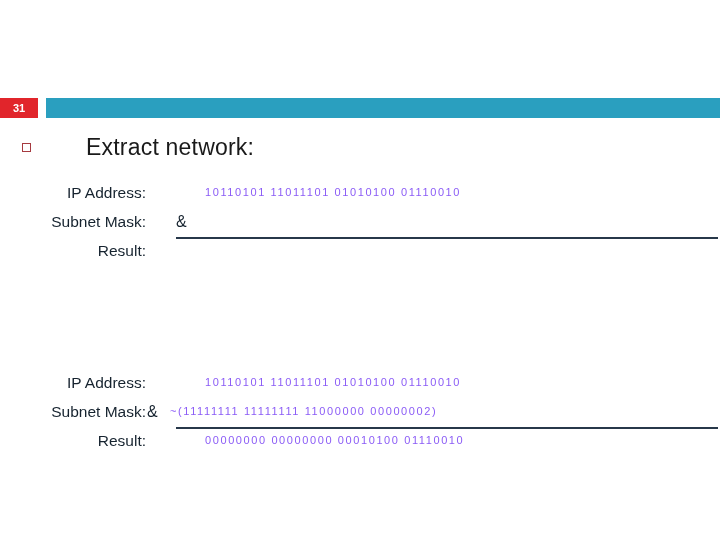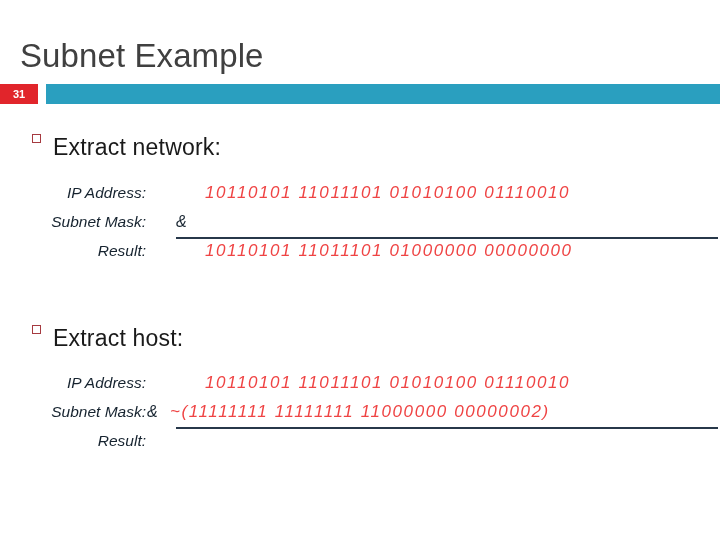--- a/index.html
+++ b/index.html
@@ -35,21 +35,21 @@
     color: #404040;
     font-weight: normal;
     letter-spacing: 0.1px;
     white-space: nowrap;
   }
 
   
   #accent-band {
     position: absolute;
     left: 0;
-    top: 84px;
+    top: 98px;
     width: 660px;
     height: 20px;
   }
   #slide-number-box {
     position: absolute;
     left: 0;
     top: 0;
     width: 38px;
     height: 20px;
     background: #e1252b;
@@ -71,23 +71,25 @@
     left: 46px;
     top: 0;
     width: 674px;
     height: 20px;
     background: #2a9fbf;
   }
 
   
   .bullet-row {
     position: absolute;
-    left: 32px;
+    left: 22px;
     display: flex;
+    align-items: center;
     white-space: nowrap;
+    gap: 43px;
   }
   .bullet-square {
     width: 9px;
     height: 9px;
     border: 1.6px solid #a63a40;
     background: transparent;
     box-sizing: border-box;
     margin-right: 12px;
     flex: 0 0 auto;
   }
@@ -105,21 +107,20 @@
     position: absolute;
     left: 0;
     width: 720px;
   }
   #calc-network { top: 178px; }
   #calc-host    { top: 368px; }
 
   .calc-row {
     position: relative;
     height: 29px;
-    font-style: italic;
   }
   .calc-label {
     position: absolute;
     left: 0;
     width: 146px;
     text-align: right;
     font-size: 15.5px;
     line-height: 29px;
     color: #16232f;
     white-space: nowrap;
@@ -127,23 +128,23 @@
   .calc-op {
     position: absolute;
     width: 22px;
     text-align: left;
     font-size: 16px;
     line-height: 29px;
     color: #16232f;
   }
   .calc-bits {
     position: absolute;
-    font-size: 17px;
+    font-size: 11px;
     line-height: 29px;
-    color: #ef4444;
+    color: #8b5cf6;
     letter-spacing: 1.6px;
     white-space: pre;
     text-align: right;
   }
 
   
   .op-net  { left: 176px; }
   .op-host { left: 147px; }
 
   .bits-ip     { left: 205px; }
@@ -169,21 +170,20 @@
     left: 176px;
     top: 427px;
     width: 542px;
   }
 </style>
 </head>
 <body>
 
 <div id="slide">
 
-  <div id="slide-title">Subnet Example</div>
 
   <div id="accent-band">
     <div id="slide-number-box">
       <div id="slide-number">31</div>
     </div>
     <div id="accent-bar"></div>
   </div>
 
   <div class="bullet-row" id="bullet-network">
     <span class="bullet-square"></span>
@@ -199,46 +199,42 @@
     </div>
 
     <div class="calc-row">
       <span class="calc-label">Subnet Mask:</span>
       <span class="calc-op op-net">&amp;</span>
     </div>
 
     <div class="calc-row">
       <span class="calc-label">Result:</span>
       <span class="calc-op op-net"></span>
-      <span class="calc-bits bits-result">10110101 11011101 01000000 00000000</span>
     </div>
   </div>
 
   <div class="calc-rule" id="rule-network"></div>
 
-  <div class="bullet-row" id="bullet-host">
-    <span class="bullet-square"></span>
-    <span class="bullet-text">Extract host:</span>
-  </div>
 
   <div class="calc-block" id="calc-host">
 
     <div class="calc-row">
       <span class="calc-label">IP Address:</span>
       <span class="calc-op op-host"></span>
       <span class="calc-bits bits-ip2">10110101 11011101 01010100 01110010</span>
     </div>
 
     <div class="calc-row">
       <span class="calc-label">Subnet Mask:</span>
       <span class="calc-op op-host">&amp;</span>
       <span class="calc-bits bits-mask2">~(11111111 11111111 11000000 00000002)</span>
     </div>
 
     <div class="calc-row">
       <span class="calc-label">Result:</span>
       <span class="calc-op op-host"></span>
+      <span class="calc-bits bits-result2">00000000 00000000 00010100 01110010</span>
     </div>
   </div>
 
   <div class="calc-rule" id="rule-host"></div>
 
 </div>
 
 </body></html>

